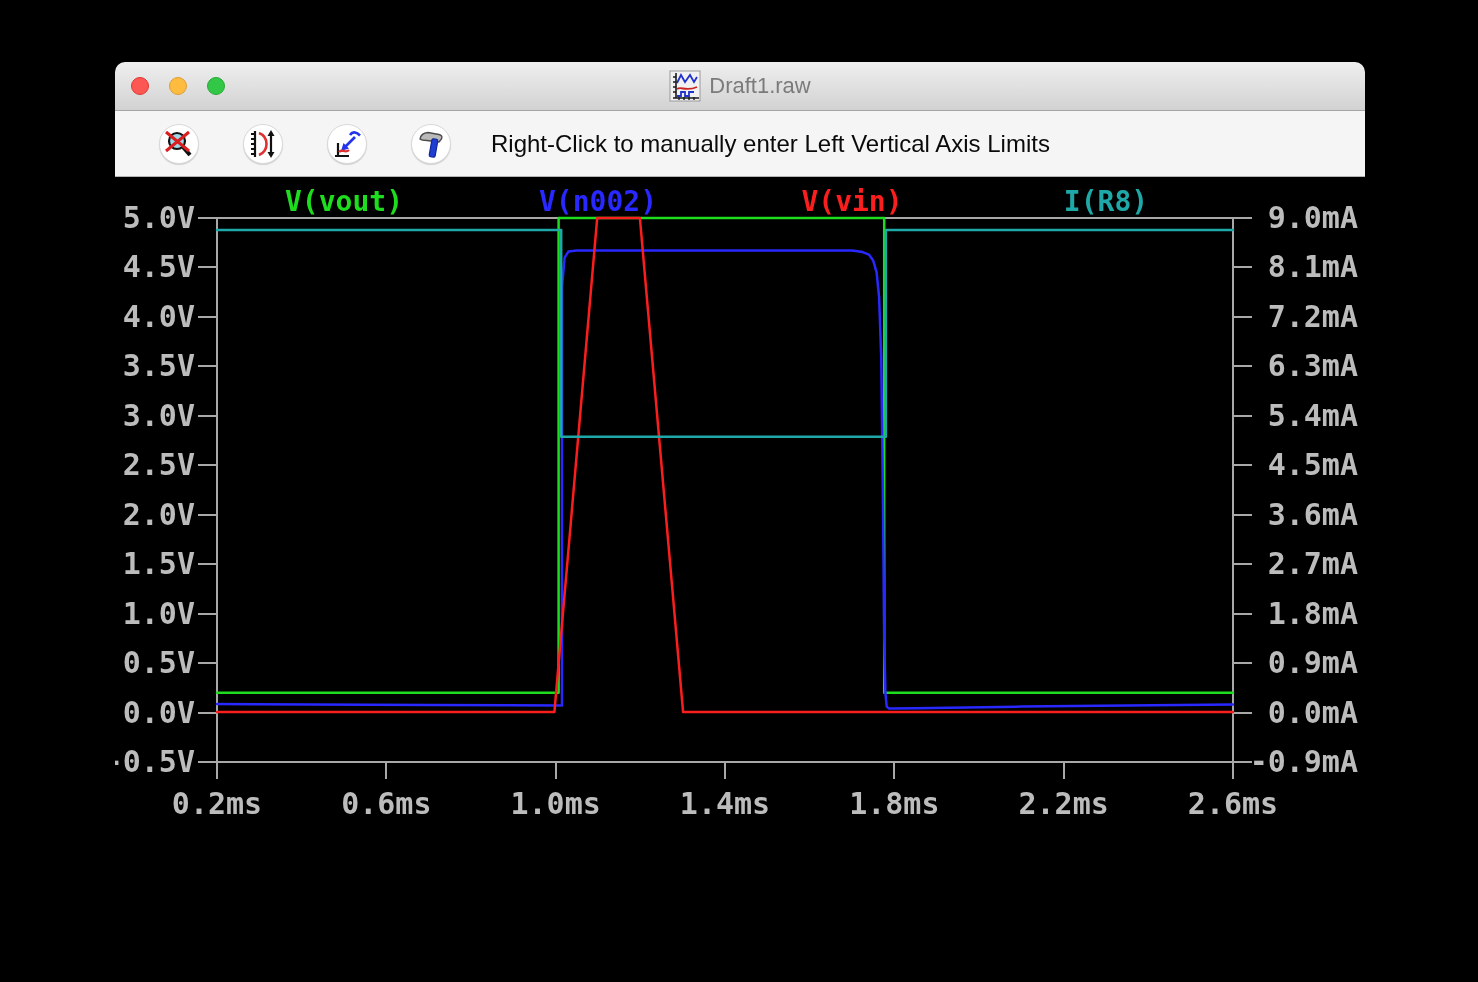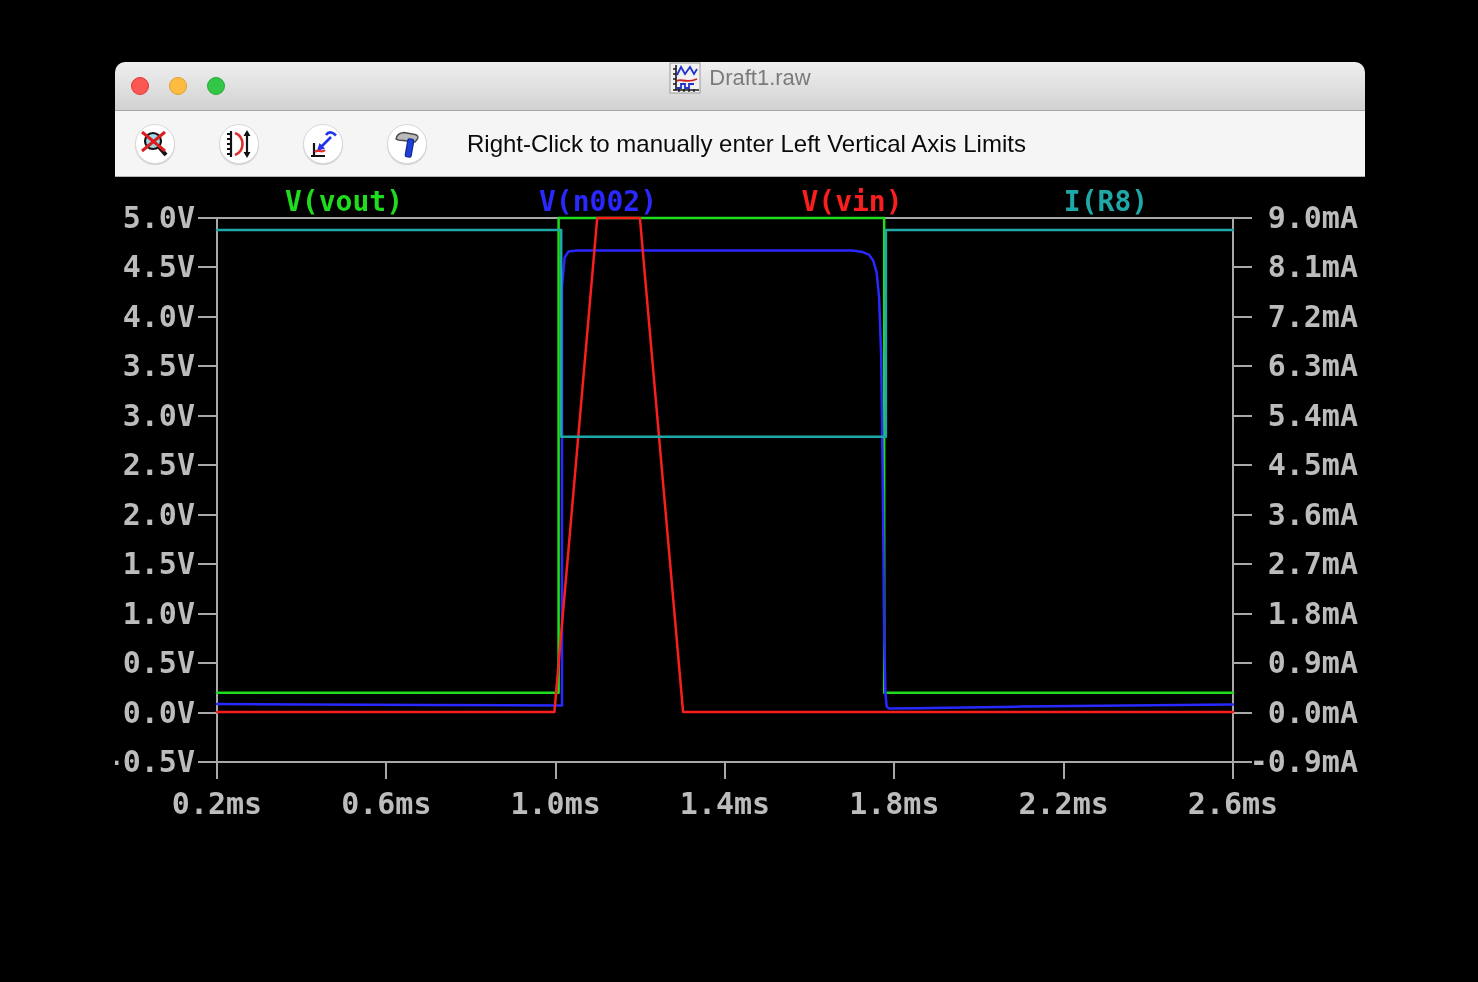--- a/index.html
+++ b/index.html
@@ -7,33 +7,33 @@
     width:1478px;height:982px;position:relative;overflow:hidden;
     background:#000;font-family:"Liberation Sans",sans-serif;
   }
   .window{
     position:absolute;left:115px;top:62px;width:1250px;height:920px;
     background:#000;border-radius:10px 10px 0 0;overflow:hidden;
   }
   .titlebar{
     height:48px;background:linear-gradient(#efefef,#d2d2d2);
     border-bottom:1px solid #a5a5a5;position:relative;
-    display:flex;align-items:flex-start;
+    display:flex;align-items:center;
   }
   .lights{position:absolute;left:16px;top:0;height:100%;display:flex;align-items:center;gap:20px;}
   .light{width:18px;height:18px;border-radius:50%;box-sizing:border-box;}
   .light.red{background:#fc5753;border:1px solid #df3734;}
   .light.yellow{background:#fdbc40;border:1px solid #de9f34;}
   .light.green{background:#33c748;border:1px solid #27aa35;}
   .title-wrap{margin:0 auto;display:flex;align-items:center;gap:8px;}
   .title{font-size:22px;color:#7b7b7b;}
   .doc-icon{display:block;}
   .toolbar{
     height:66px;background:#f5f5f5;border-bottom:1px solid #b5b5b5;
-    display:flex;align-items:center;gap:44px;padding-left:20px;box-sizing:border-box;
+    display:flex;align-items:center;gap:44px;padding-left:44px;box-sizing:border-box;
   }
   .tool-btn{
     width:40px;height:40px;border-radius:50%;background:#fff;
     border:1px solid #d9d9d9;box-shadow:0 1px 1px rgba(0,0,0,.15);
     display:flex;align-items:center;justify-content:center;flex:0 0 auto;
     box-sizing:border-box;padding:0;cursor:default;
   }
   .status{font-size:24px;color:#0a0a0a;margin-left:-4px;white-space:nowrap;}
   .plot-area{position:relative;height:805px;background:#000;}
   #chart{display:block;width:1250px;height:805px;}

